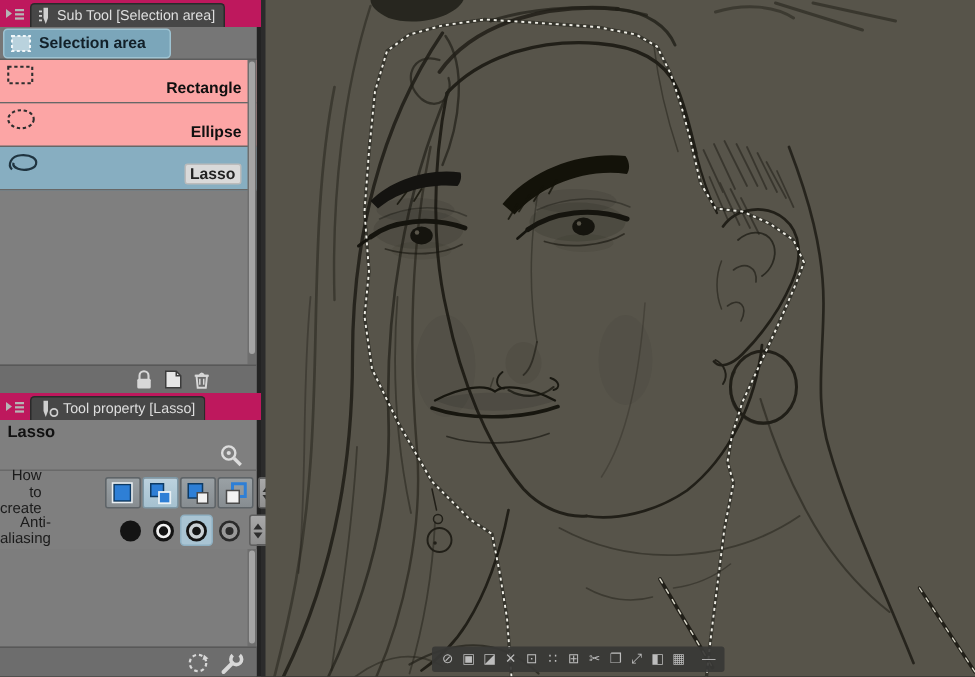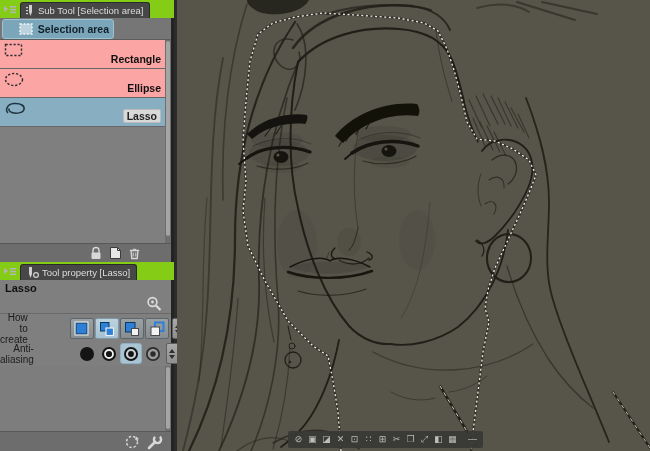--- a/index.html
+++ b/index.html
@@ -2,29 +2,29 @@
 <html><head>
 <meta charset="utf-8">
 <style>
   html,body{margin:0;padding:0;background:#2b2b2b;}
   *{box-sizing:border-box;}
   .app{position:relative;width:650px;height:451px;overflow:hidden;
        font-family:"Liberation Sans",sans-serif;-webkit-font-smoothing:antialiased;}
 
   
   .left{position:absolute;left:0;top:0;width:174px;height:451px;background:#7f7f7f;border-right:3px solid #232323;}
-  .tabbar{position:absolute;left:0;width:174px;height:18px;background:#84cc16;display:flex;align-items:stretch;}
+  .tabbar{position:absolute;left:0;width:174px;height:18px;background:#be185d;display:flex;align-items:stretch;}
   .menu-btn{width:20px;display:flex;align-items:center;justify-content:center;}
   .tab{display:flex;align-items:center;gap:3px;background:#474747;border:1px solid #2a2a2a;border-bottom:none;
        padding:0 6px 0 4px;margin-top:2px;border-radius:3px 3px 0 0;}
   .tab-label{font-size:9.5px;color:#dedede;white-space:nowrap;}
 
   .group-row{position:absolute;left:0;top:18px;width:171px;height:22px;background:#767676;border-bottom:1px solid #5d5d5d;}
   .group-tab{position:absolute;left:2px;top:1px;width:112px;height:20px;background:#7ba6ba;border:1px solid #9ec3d2;
-             border-radius:3px;display:flex;align-items:center;gap:5px;padding:0 4px;justify-content:flex-end;}
+             border-radius:3px;display:flex;align-items:center;gap:5px;padding:0 4px;}
   .group-tab span{font-size:10.5px;font-weight:bold;color:#122029;}
 
   .tool-list{position:absolute;left:0;top:40px;width:171px;height:203px;}
   .tool-row{position:relative;width:171px;height:29px;background:#fca5a5;border-bottom:1px solid #676767;}
   .tool-row.selected{background:#87aec1;}
   .tool-ico{position:absolute;left:4px;top:3px;}
   .tool-label{position:absolute;right:10px;bottom:3px;font-size:10.5px;font-weight:600;color:#101010;}
   .tool-label.chip{background:#d9d9d9;border:1px solid #bbb;border-radius:2px;padding:0 3px;color:#222;}
   .badge{position:absolute;left:3px;top:4px;width:20px;height:20px;background:#f4f4f4;border-radius:4px;
          border:1px solid #c9c9c9;display:flex;align-items:center;justify-content:center;}

